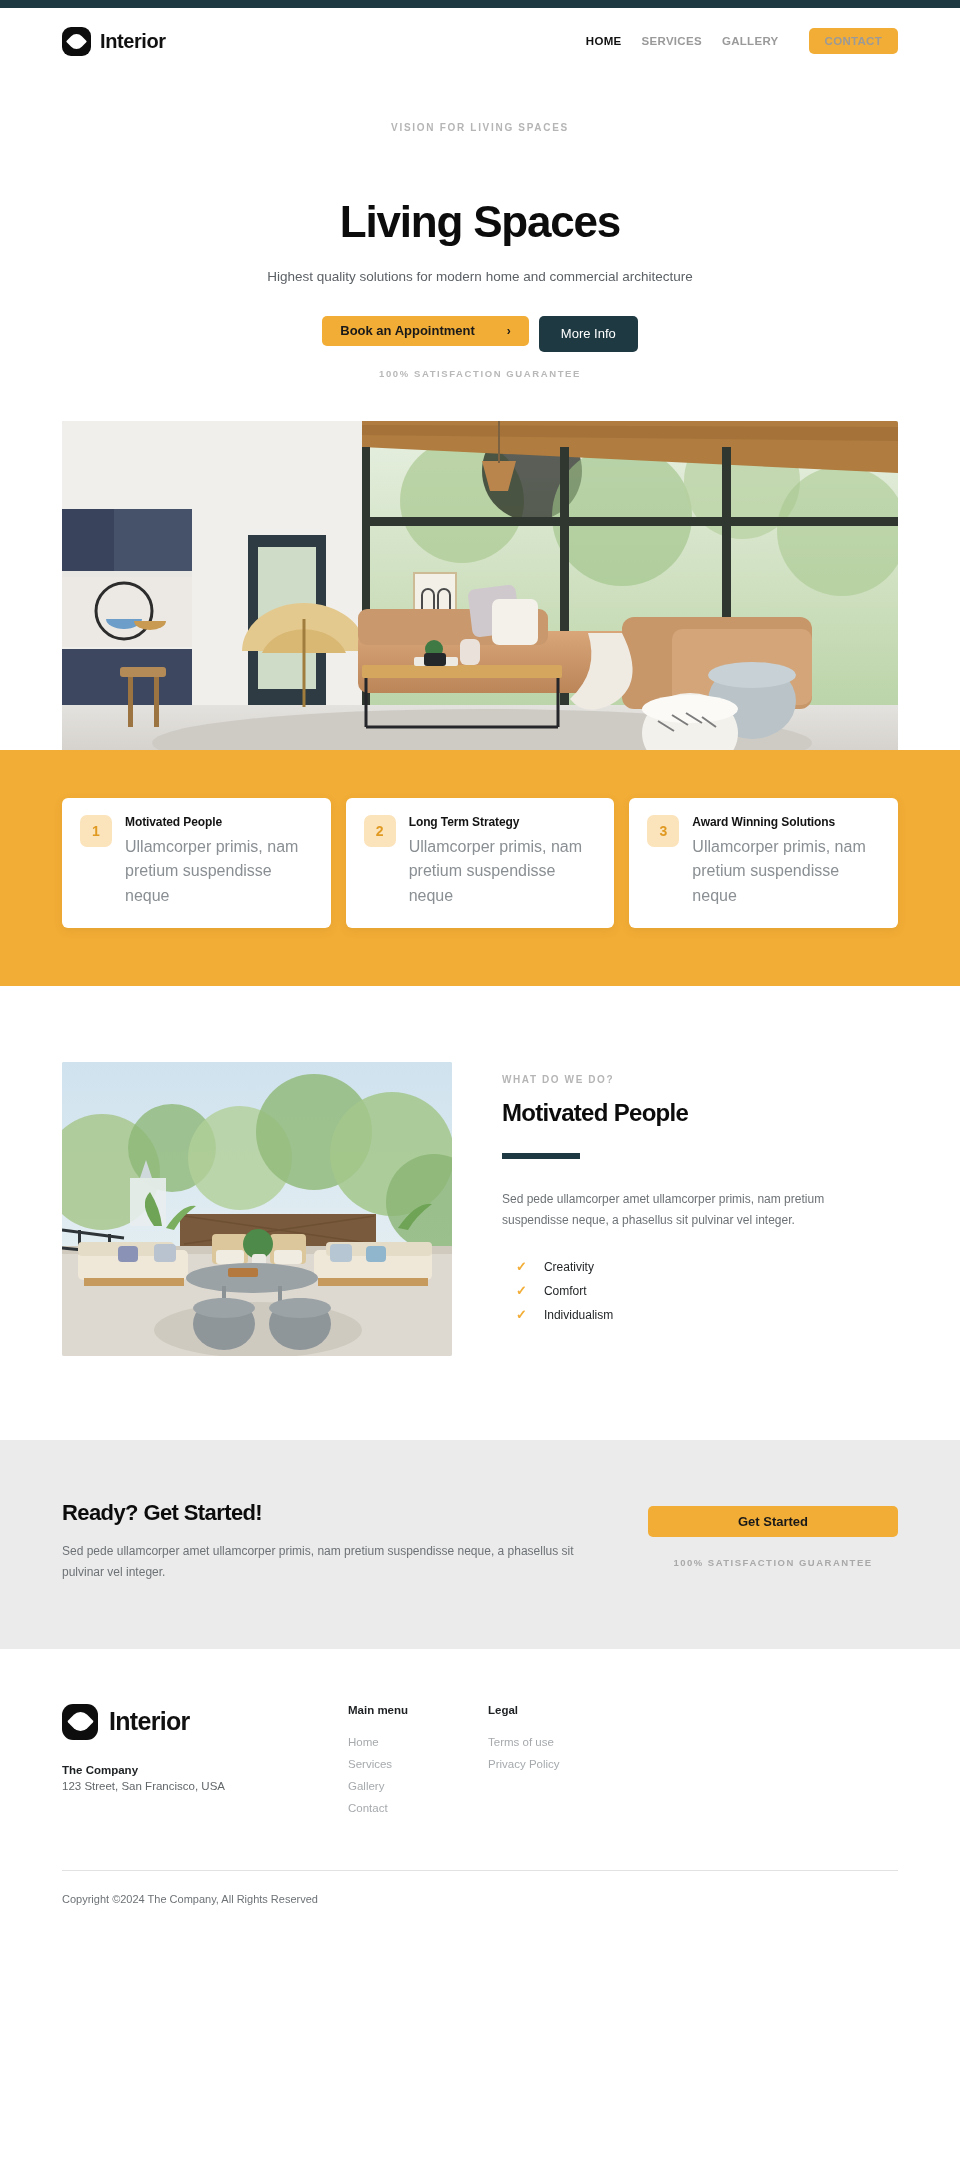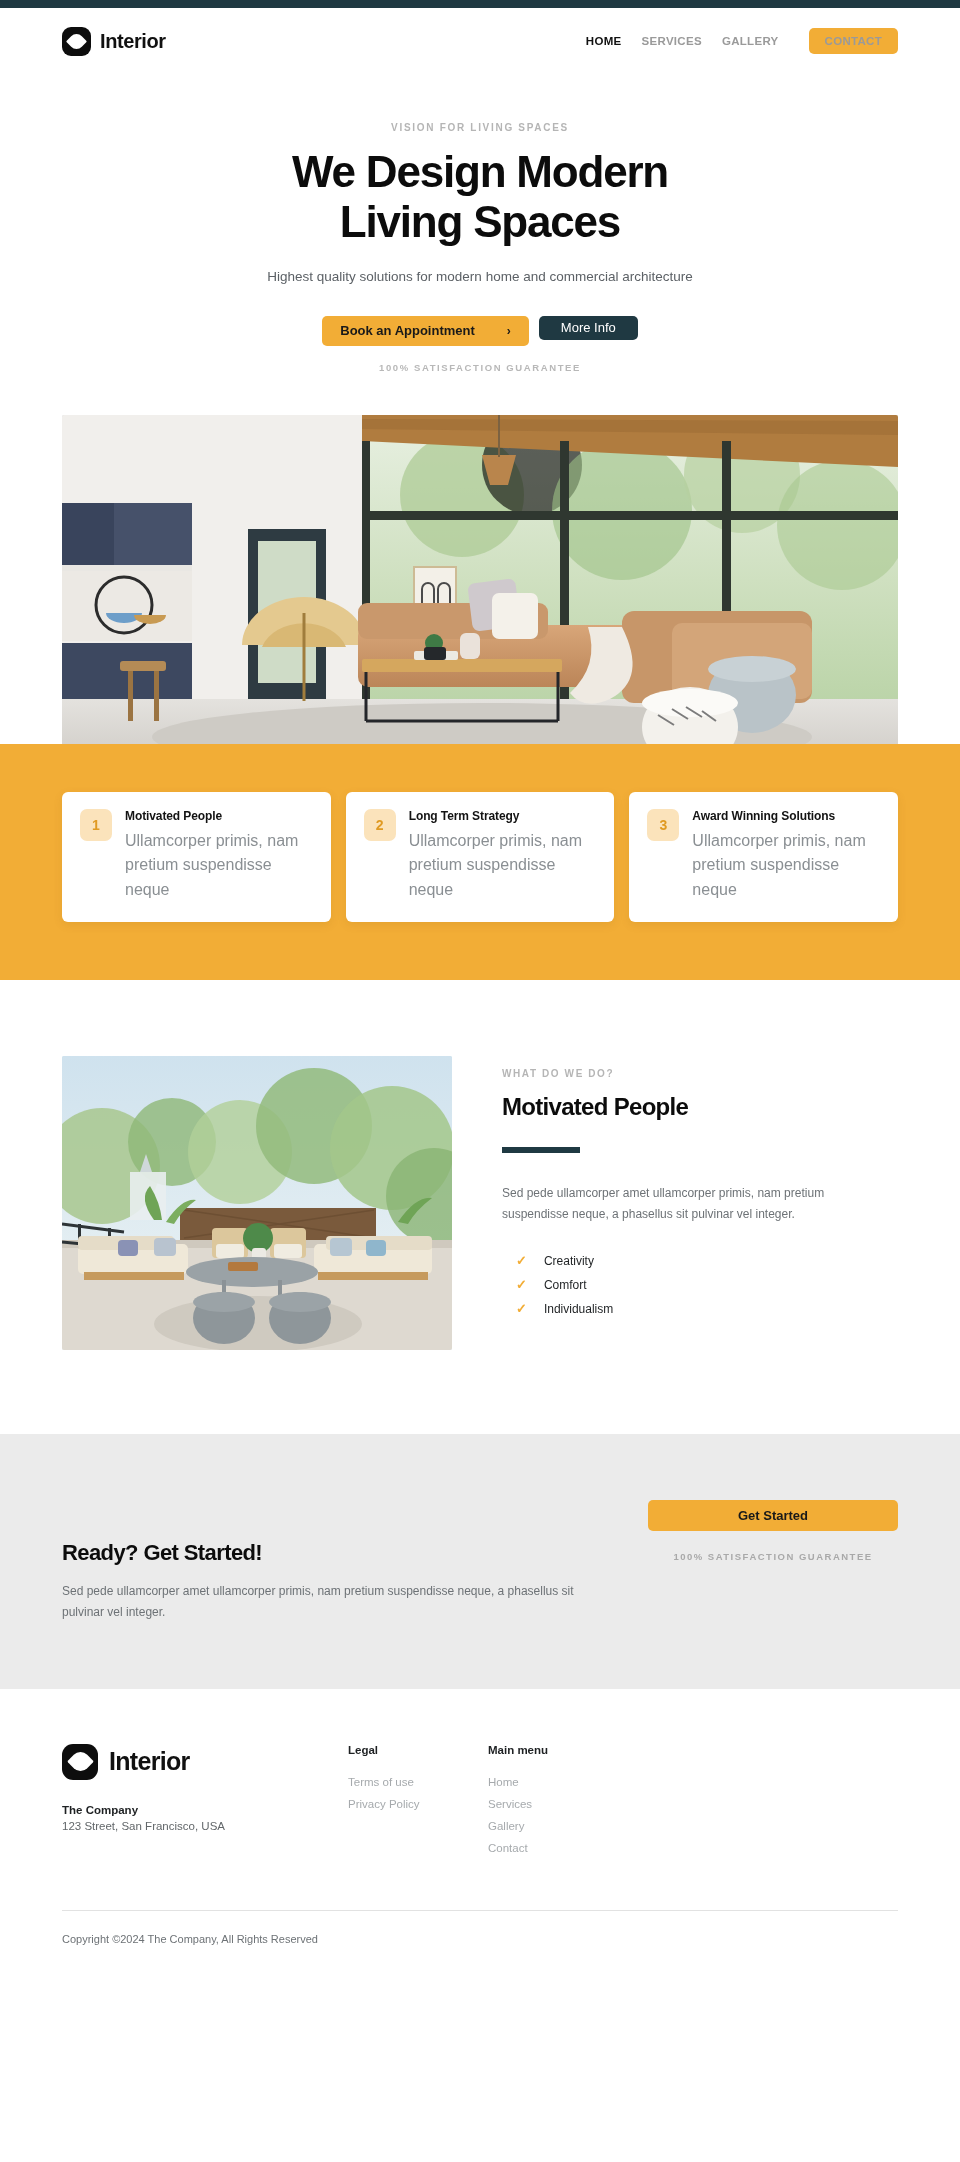--- a/index.html
+++ b/index.html
@@ -75,21 +75,21 @@
   .btn-primary {
     background:#f2ad36; color:#191919;
     font-size:13px; font-weight:600;
     height:30px; padding:0 18px; border-radius:5px;
     gap:32px; min-width:168px;
   }
   .btn-primary .chev { font-size:12px; font-weight:700; }
   .btn-secondary {
     background:#1f3942; color:#fff;
     font-size:13px; font-weight:500;
-    height:24px; padding:0 22px; border-radius:5px; min-width:96px;
+    height:36px; padding:0 22px; border-radius:5px; min-width:96px;
   }
   .guarantee {
     margin-top:16px;
     font-size:9.5px; font-weight:700; letter-spacing:1.6px;
     color:#b8b8b8; text-transform:uppercase;
   }
 
   
   .hero-figure {
     margin:42px auto 0; width:836px; height:340px;
@@ -148,21 +148,21 @@
   .check-list { margin-top:24px; list-style:none; }
   .check-list li {
     display:flex; align-items:center; gap:17px;
     font-size:12px; color:#1f2224; padding:5px 0 5px 14px;
   }
   .check-mark { color:#f2ad36; font-size:13px; font-weight:700; line-height:1; }
 
   
   .cta-band { background:#ebebeb; padding:60px 0 66px; }
   .cta-row { width:836px; margin:0 auto; display:flex; align-items:flex-start; }
-  .cta-left { flex:1; max-width:548px;margin-top:46px; }
+  .cta-left { flex:1; max-width:548px; }
   .cta-title { font-size:22px; font-weight:800; letter-spacing:-0.6px; color:#0c0c0c; }
   .cta-text { margin-top:15px; font-size:12px; line-height:1.75; color:#6d7276; }
   .cta-right { width:250px; margin-left:auto; padding-top:6px; text-align:center; }
   .btn-getstarted {
     width:100%; height:31px; background:#f2ad36; color:#191919;
     font-size:13px; font-weight:700; border-radius:5px;
   }
   .cta-guarantee {
     margin-top:20px; font-size:9.5px; font-weight:700;
     letter-spacing:1.5px; color:#a9a9a9; text-transform:uppercase;
@@ -207,21 +207,21 @@
       <a href="#" class="active">HOME</a>
       <a href="#">SERVICES</a>
       <a href="#">GALLERY</a>
       <a href="#" class="btn btn-contact">CONTACT</a>
     </nav>
   </header>
 
   <section class="hero">
     <div class="eyebrow">VISION FOR LIVING SPACES</div>
     <h1>
-      <span>We Design Modern</span><br>
+      <br>
       <span>Living Spaces</span>
     </h1>
     <p class="hero-sub">Highest quality solutions for modern home and commercial architecture</p>
 
     <div class="hero-actions">
       <button class="btn btn-primary">
         <span>Book an Appointment</span>
         <span class="chev">›</span>
       </button>
       <button class="btn btn-secondary">More Info</button>
@@ -464,36 +464,36 @@
       <div class="footer-brand">
         <a class="brand" href="#">
           <span class="brand-mark"></span>
           <span class="brand-name">Interior</span>
         </a>
         <div class="footer-company">The Company</div>
         <div class="footer-address">123 Street, San Francisco, USA</div>
       </div>
 
       <div class="footer-col">
-        <div class="footer-col-title">Legal</div>
-        <ul>
-          <li><a href="#">Terms of use</a></li>
-          <li><a href="#">Privacy Policy</a></li>
-        </ul>
-      </div>
-
-      <div class="footer-col">
         <div class="footer-col-title">Main menu</div>
         <ul>
           <li><a href="#">Home</a></li>
           <li><a href="#">Services</a></li>
           <li><a href="#">Gallery</a></li>
           <li><a href="#">Contact</a></li>
         </ul>
       </div>
 
+      <div class="footer-col">
+        <div class="footer-col-title">Legal</div>
+        <ul>
+          <li><a href="#">Terms of use</a></li>
+          <li><a href="#">Privacy Policy</a></li>
+        </ul>
+      </div>
+
     </div>
 
     <div class="footer-divider"></div>
     <div class="footer-bottom">Copyright ©2024 The Company, All Rights Reserved</div>
   </footer>
 
 </div>
 
 </body></html>

